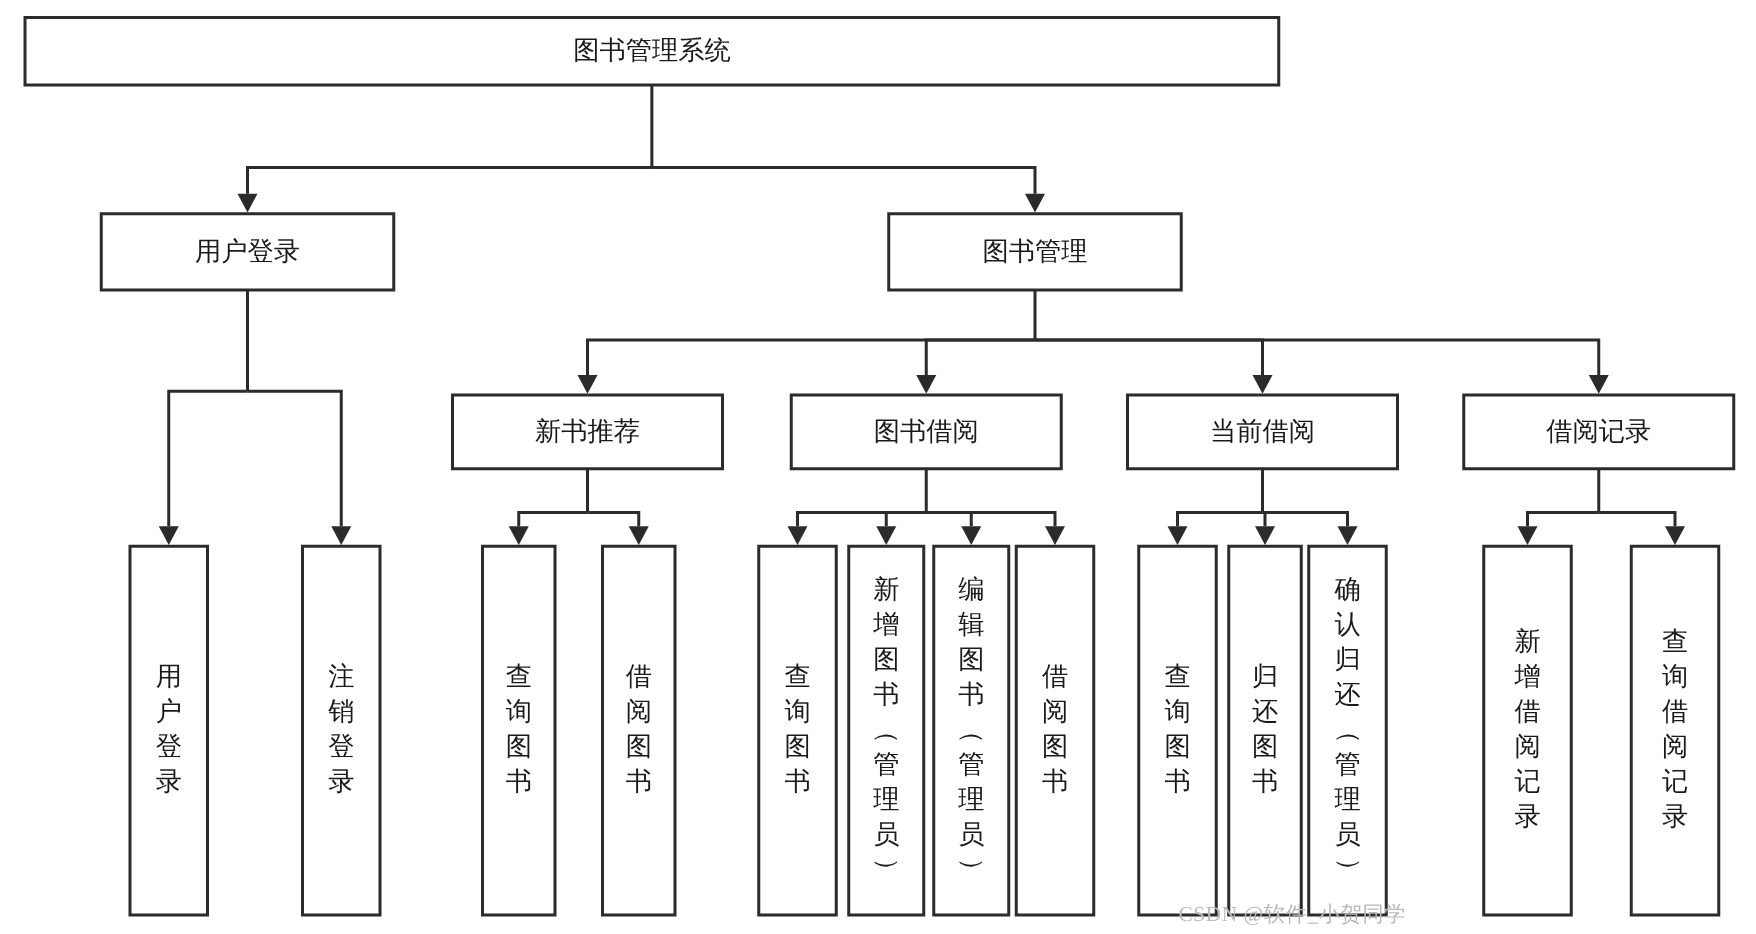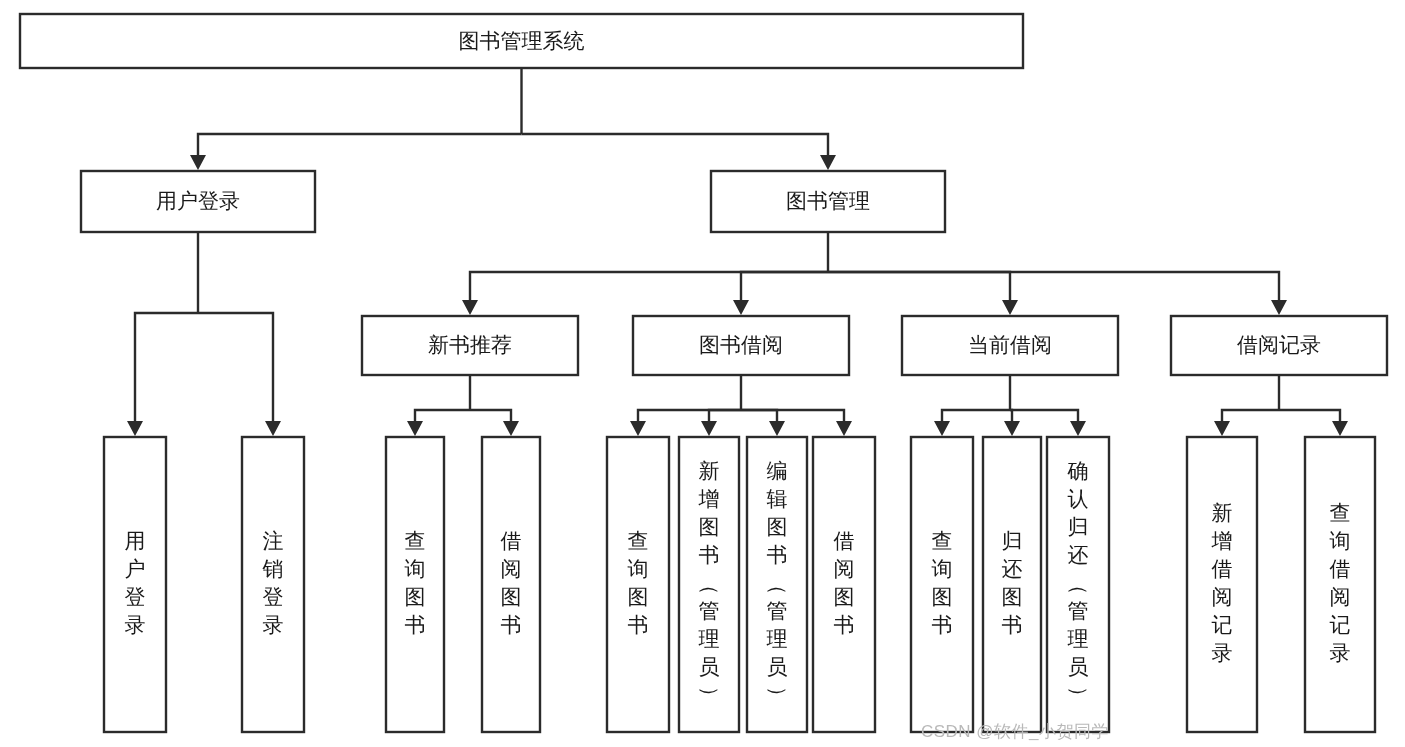--- a/index.html
+++ b/index.html
@@ -52,23 +52,23 @@
   .node-label-v {
     font-family: "Liberation Sans", sans-serif;
     font-size: 21px;
     fill: #1a1a1a;
     text-anchor: middle;
     dominant-baseline: middle;
     white-space: pre;
   }
   .watermark-text {
     position: absolute;
-    right: 24px;
+    right: 8px;
     bottom: 4px;
-    font-family: Liberation Sans, sans-serif;
+    font-family: Liberation Serif, serif;
     font-size: 17px;
     color: #b9b9b9;
     letter-spacing: 0.5px;
     pointer-events: none;
     user-select: none;
   }
 </style>
 </head>
 <body>
 

